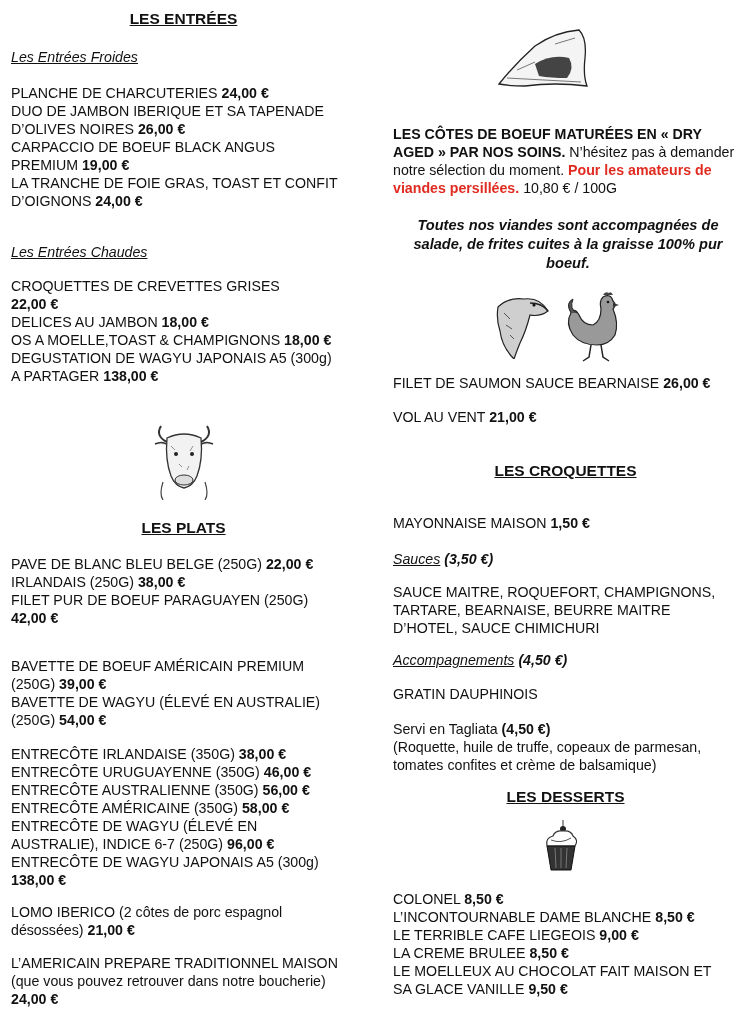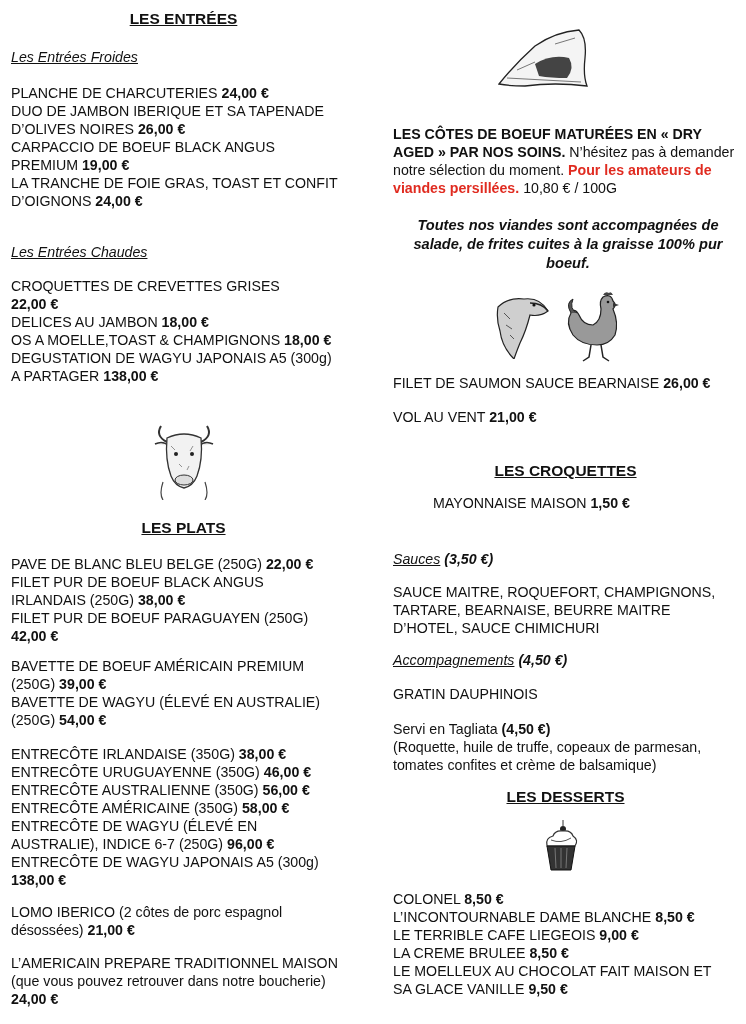--- a/index.html
+++ b/index.html
@@ -55,21 +55,20 @@
       <ellipse cx="35" cy="60" rx="9" ry="5" fill="#ddd" stroke="#333"></ellipse>
       <path d="M14 62 Q10 74 14 80 M56 62 Q60 74 56 80" stroke="#444" stroke-width="1.2" fill="none"></path>
       <path d="M22 26 l4 4 M44 26 l-3 5 M30 44 l3 3 M40 46 l-2 4" stroke="#777" stroke-width="0.8"></path>
     </svg>
   </div>
 
   <div class="h" style="top:519px;left:0;width:345px;">LES PLATS</div>
 
   <div class="blk" style="top:555px;left:0;">
     <div><span>PAVE DE BLANC BLEU BELGE (250G) </span><b>22,00 €</b></div>
-    <div><span>FILET PUR DE BOEUF BLACK ANGUS</span></div>
     <div><span>IRLANDAIS (250G) </span><b>38,00 €</b></div>
     <div><span>FILET PUR DE BOEUF PARAGUAYEN (250G)</span></div>
     <div><b>42,00 €</b></div>
   </div>
 
   <div class="blk" style="top:657px;left:0;">
     <div><span>BAVETTE DE BOEUF AMÉRICAIN PREMIUM</span></div>
     <div><span>(250G) </span><b>39,00 €</b></div>
     <div><span>BAVETTE DE WAGYU (ÉLEVÉ EN AUSTRALIE)</span></div>
     <div><span>(250G) </span><b>54,00 €</b></div>
@@ -135,21 +134,21 @@
   </div>
 
   <div class="blk" style="top:374px;left:0;">
     <div><span>FILET DE SAUMON SAUCE BEARNAISE </span><b>26,00 €</b></div>
     <div style="height:16px"></div>
     <div><span>VOL AU VENT </span><b>21,00 €</b></div>
   </div>
 
   <div class="h" style="top:462px;left:0;width:345px;">LES CROQUETTES</div>
 
-  <div class="blk" style="top:494px;left:0;margin-left:40px;">
+  <div class="blk" style="top:514px;left:0;">
     <span>MAYONNAISE MAISON </span><b>1,50 €</b>
   </div>
 
   <div class="blk" style="top:550px;left:0;">
     <i style="text-decoration:underline;">Sauces</i><i><b> (3,50 €)</b></i>
   </div>
 
   <div class="blk" style="top:583px;left:0;">
     <div>SAUCE MAITRE, ROQUEFORT, CHAMPIGNONS,</div>
     <div>TARTARE, BEARNAISE, BEURRE MAITRE</div>

